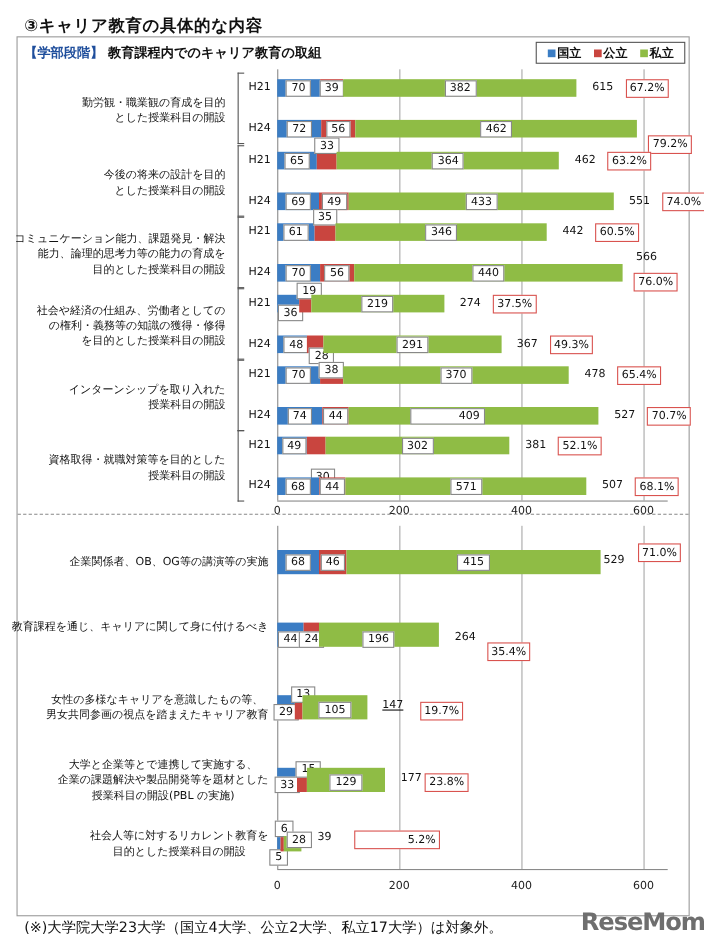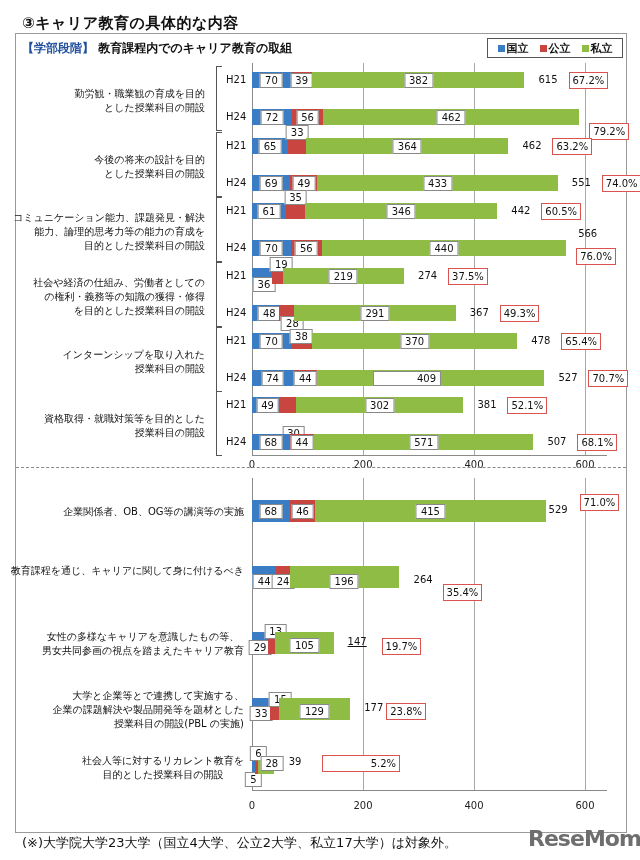--- a/index.html
+++ b/index.html
@@ -240,21 +240,21 @@
       <div>男女共同参画の視点を踏まえたキャリア教育</div>
     </div>
     <div class="abs seg" style="left: 252px; top: 632px; width: 16.095px; height: 22px; background: rgb(59, 125, 196);"></div>
     <div class="abs lbl" style="left: 260.048px; top: 639.5px;">29</div>
     <div class="abs seg" style="left: 268.095px; top: 632px; width: 7.215px; height: 22px; background: rgb(201, 69, 63);"></div>
     <div class="abs lbl" style="left: 275.702px; top: 623.5px;">13</div>
     <div class="abs seg" style="left: 275.31px; top: 632px; width: 58.275px; height: 22px; background: rgb(143, 188, 69);"></div>
     <div class="abs lbl" style="left: 304.447px; top: 637.5px;">105</div>
     <div class="abs total" style="left: 347.585px; top: 636px; text-decoration: underline;">147</div>
     <div class="abs pct" style="left: 381.585px; top: 638px;">19.7%</div>
-    <div class="abs cat" style="right: 396px; top: 689px; text-align: right;">
+    <div class="abs cat" style="right: 396px; top: 689px; text-align: center;">
       <div>大学と企業等とで連携して実施する、</div>
       <div>企業の課題解決や製品開発等を題材とした</div>
       <div>授業科目の開設(PBL の実施)</div>
     </div>
     <div class="abs seg" style="left: 252px; top: 698px; width: 18.315px; height: 22px; background: rgb(59, 125, 196);"></div>
     <div class="abs lbl" style="left: 261.158px; top: 705.5px;">33</div>
     <div class="abs seg" style="left: 270.315px; top: 698px; width: 8.325px; height: 22px; background: rgb(201, 69, 63);"></div>
     <div class="abs lbl" style="left: 280.478px; top: 691.5px;">15</div>
     <div class="abs seg" style="left: 278.64px; top: 698px; width: 71.595px; height: 22px; background: rgb(143, 188, 69);"></div>
     <div class="abs lbl" style="left: 314.438px; top: 703.5px;">129</div>

